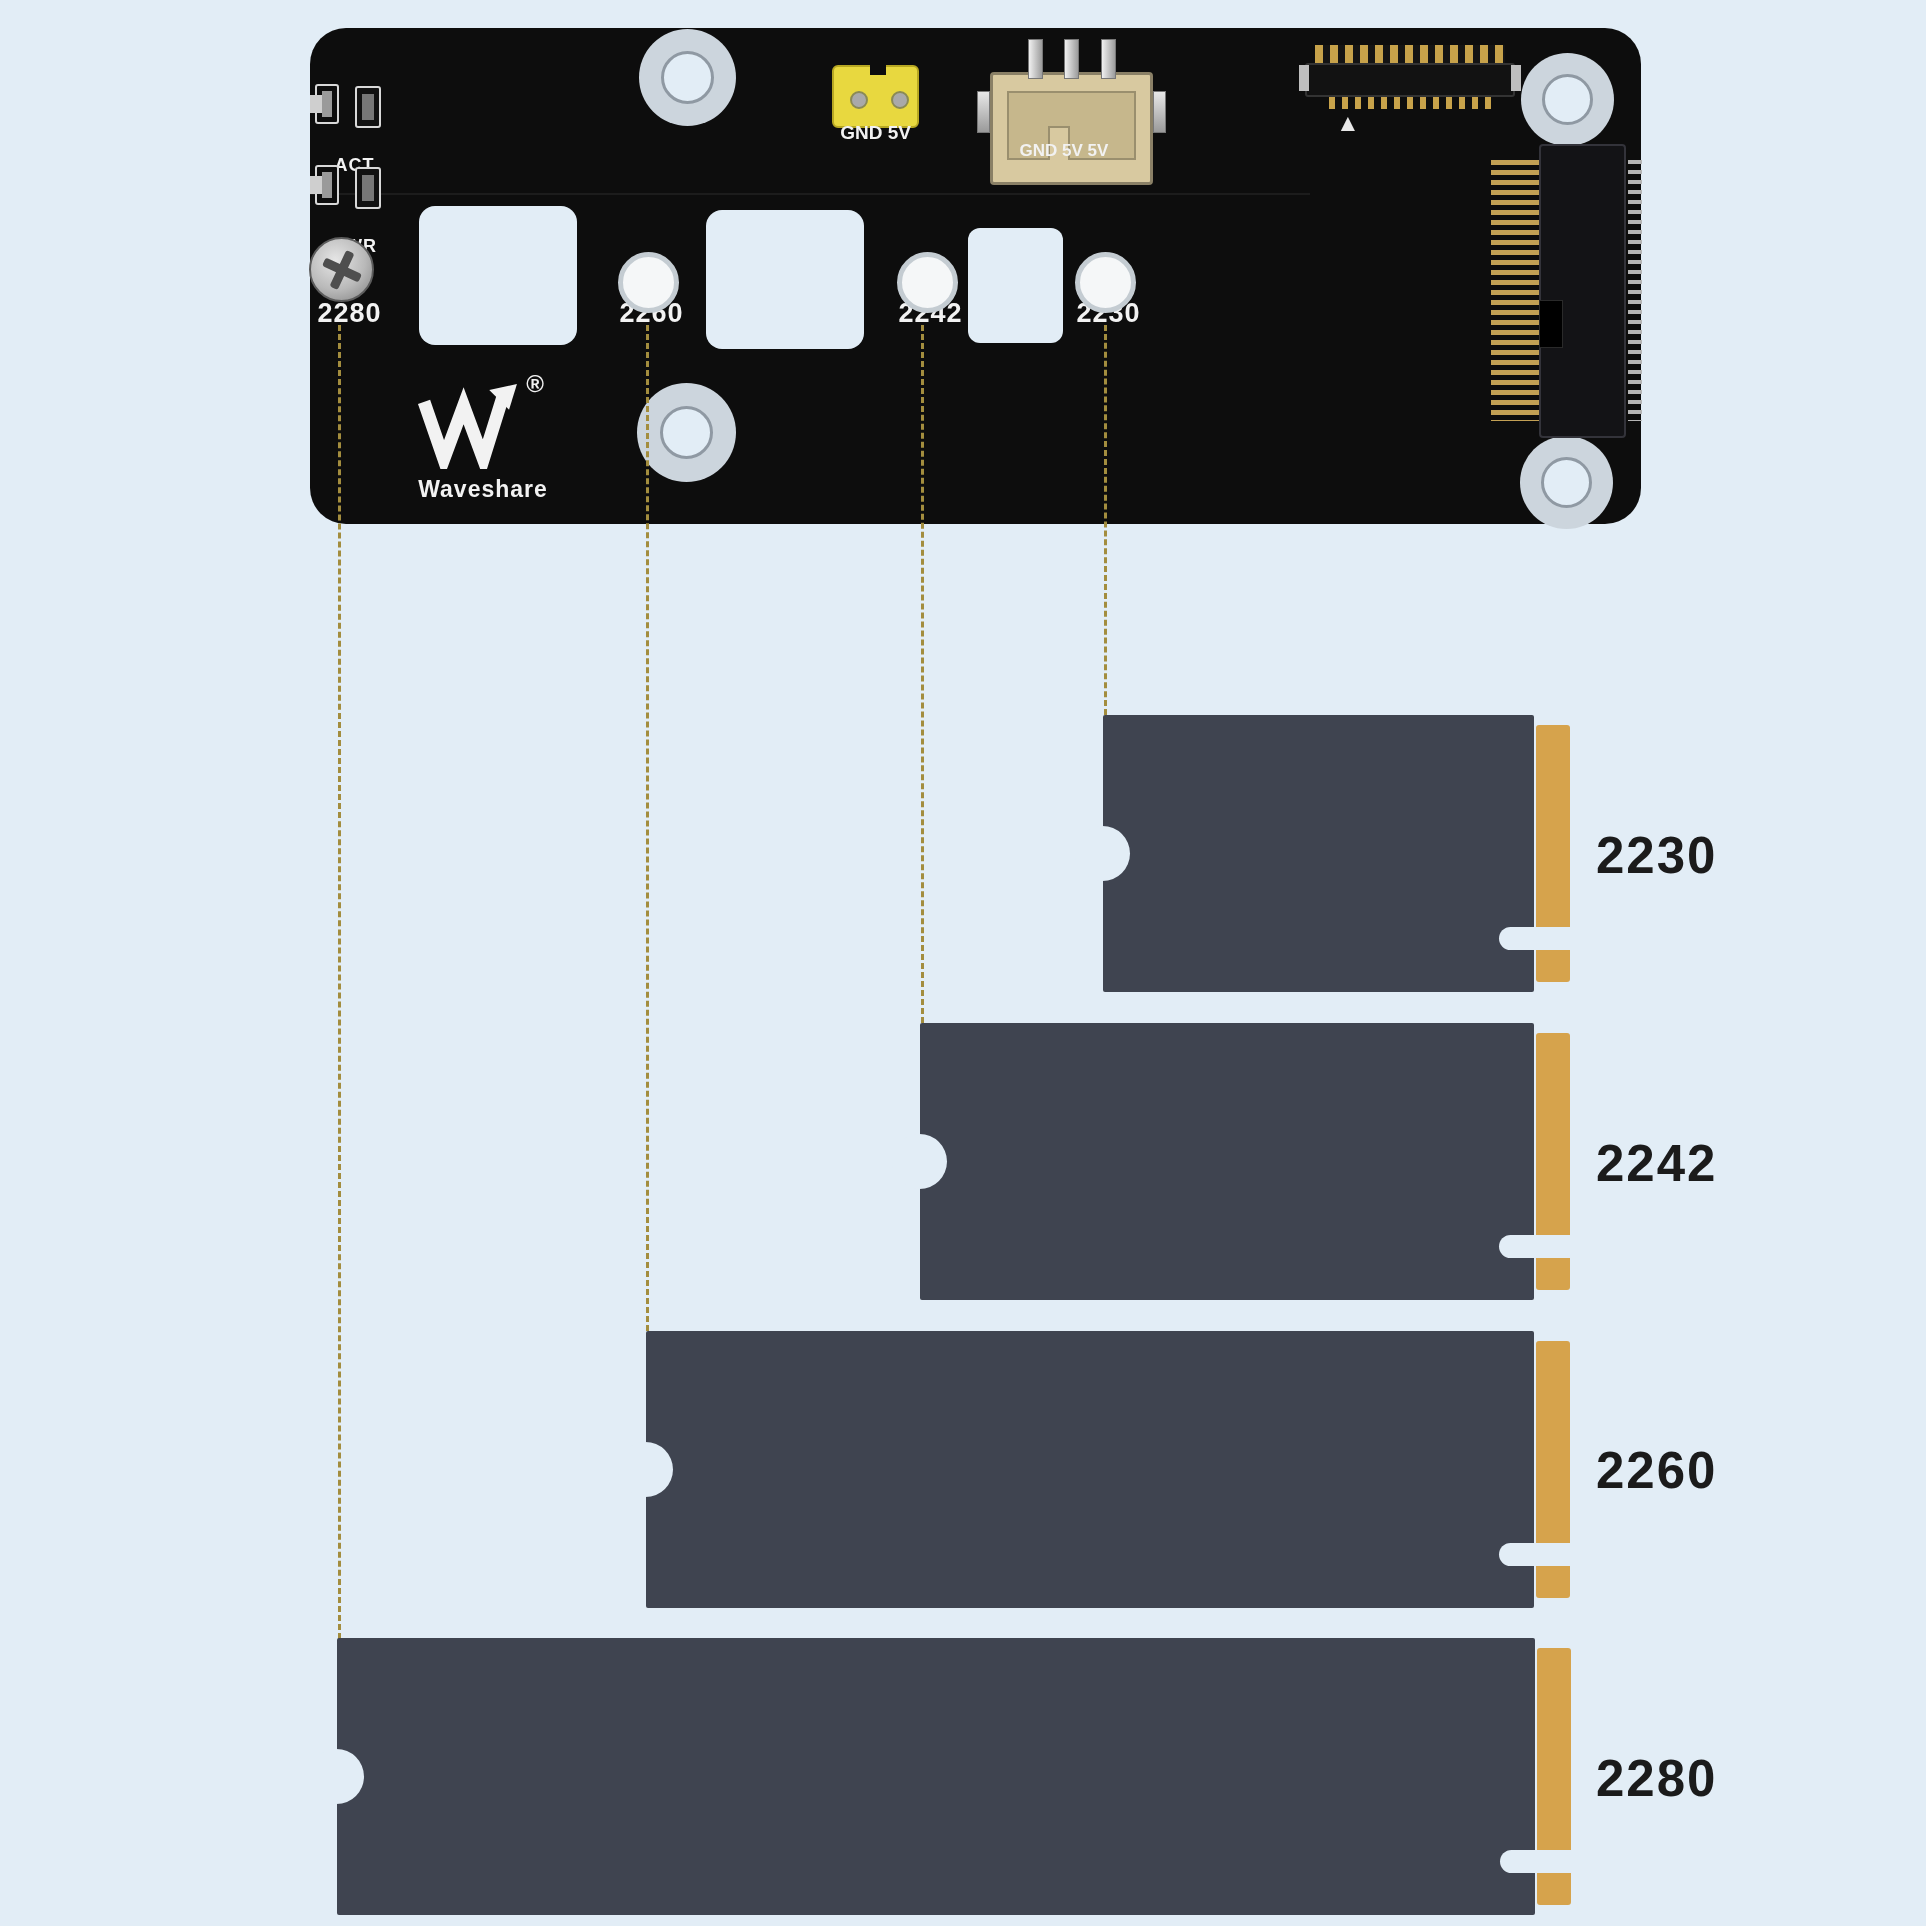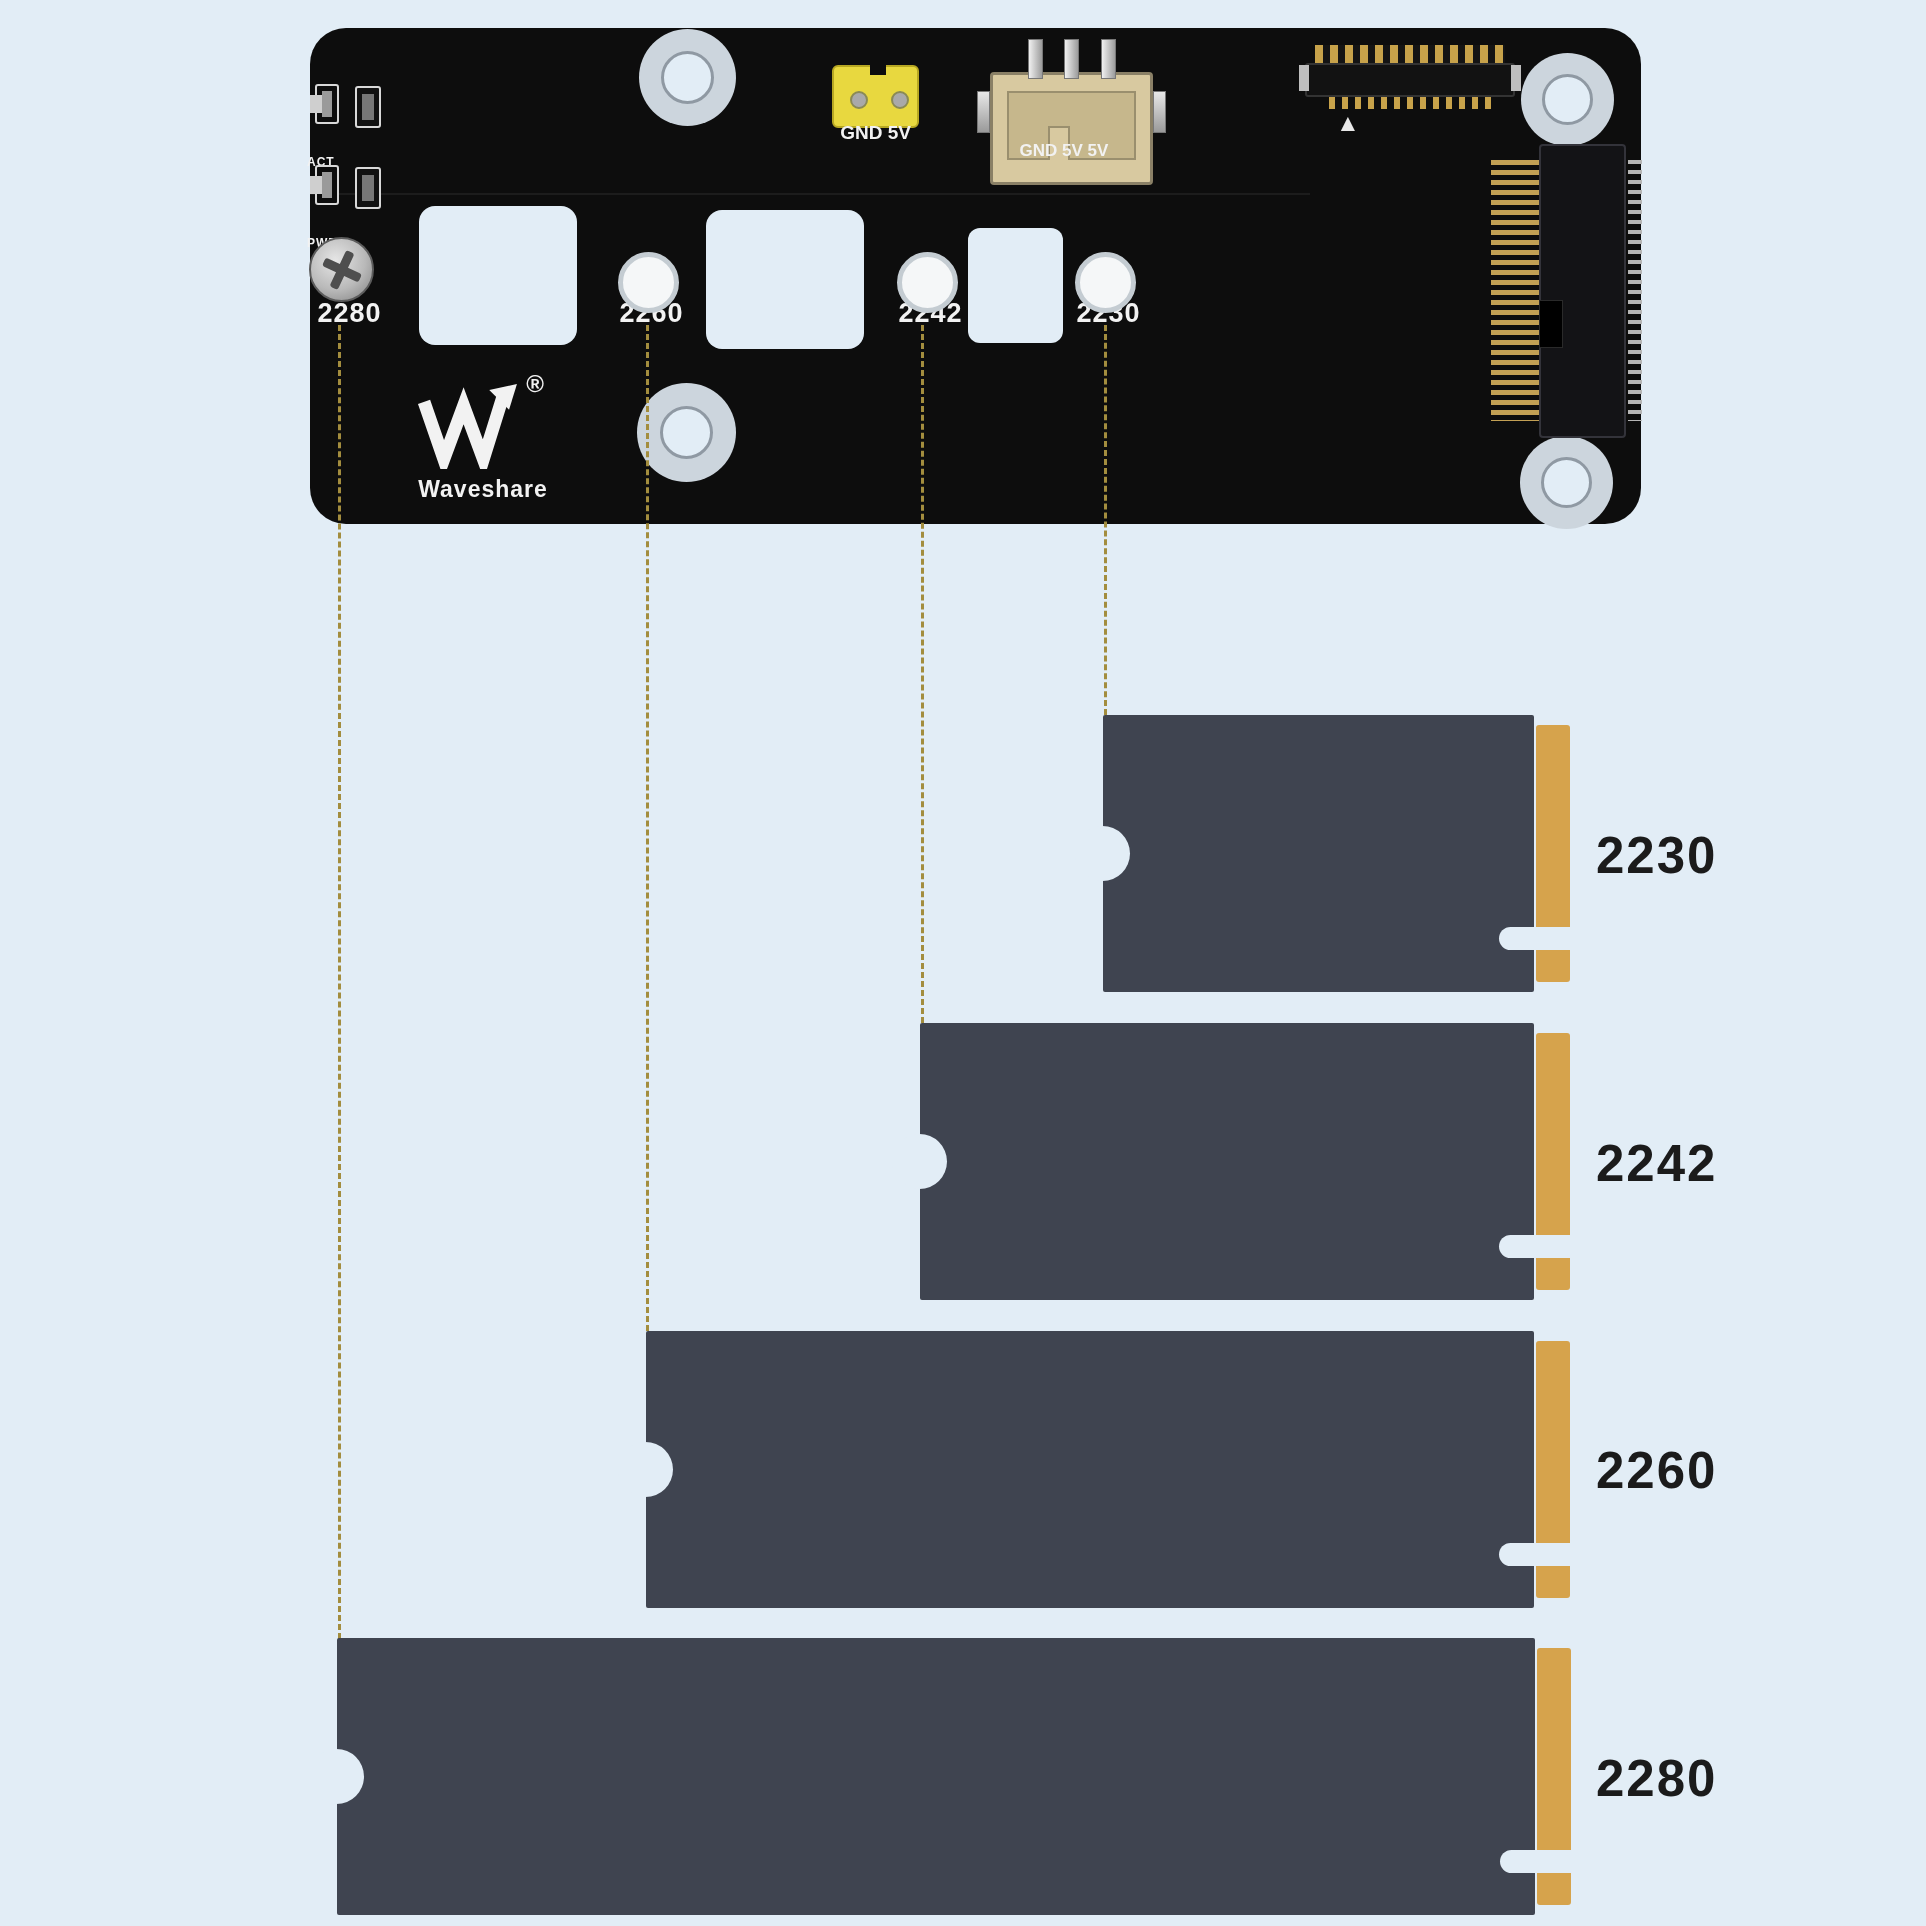--- a/index.html
+++ b/index.html
@@ -31,22 +31,22 @@
   .mhole.tr .in,.mhole.br .in{width:51px;height:51px;}
 
   
   .ledgrp{position:absolute;left:5px;width:79px;}
   .ledgrp.act{top:56px;} .ledgrp.pwr{top:137px;}
   .led-a{position:absolute;left:0;top:0;width:24px;height:40px;border:2px solid #d8d8d8;border-radius:3px;background:#0d0d0d;}
   .led-a:before{content:"";position:absolute;left:-7px;top:9px;width:12px;height:18px;background:#cfcfcf;}
   .led-a:after{content:"";position:absolute;left:5px;top:5px;width:10px;height:26px;background:#9a9a9a;}
   .led-b{position:absolute;left:40px;top:2px;width:26px;height:42px;border:2px solid #d8d8d8;border-radius:3px;background:#111;}
   .led-b:after{content:"";position:absolute;left:5px;top:6px;width:12px;height:26px;background:#777;}
-  .ledlabel{position:absolute;left:-8px;top:71px;width:95px;text-align:left;
-            color:var(--silk);font-size:12px;font-weight:bold;letter-spacing:1px;}
+  .ledlabel{position:absolute;left:-8px;top:71px;width:95px;text-align:center;
+            color:var(--silk);font-size:18px;font-weight:bold;letter-spacing:1px;}
 
   
   .screw{position:absolute;left:-1px;top:209px;width:65px;height:65px;border-radius:50%;
          background:radial-gradient(circle at 40% 35%,#e6e6e6,#b9b9b9 55%,#7e7e7e);
          border:2px solid #5c5c5c;}
   .screw:before,.screw:after{content:"";position:absolute;left:50%;top:50%;background:#4e4e4e;border-radius:3px;}
   .screw:before{width:40px;height:9px;transform:translate(-50%,-50%) rotate(25deg);}
   .screw:after{width:9px;height:40px;transform:translate(-50%,-50%) rotate(25deg);}
   .poslabel{position:absolute;top:270px;width:89px;text-align:center;color:var(--silk);
             font-size:27px;font-weight:bold;letter-spacing:1px;}

